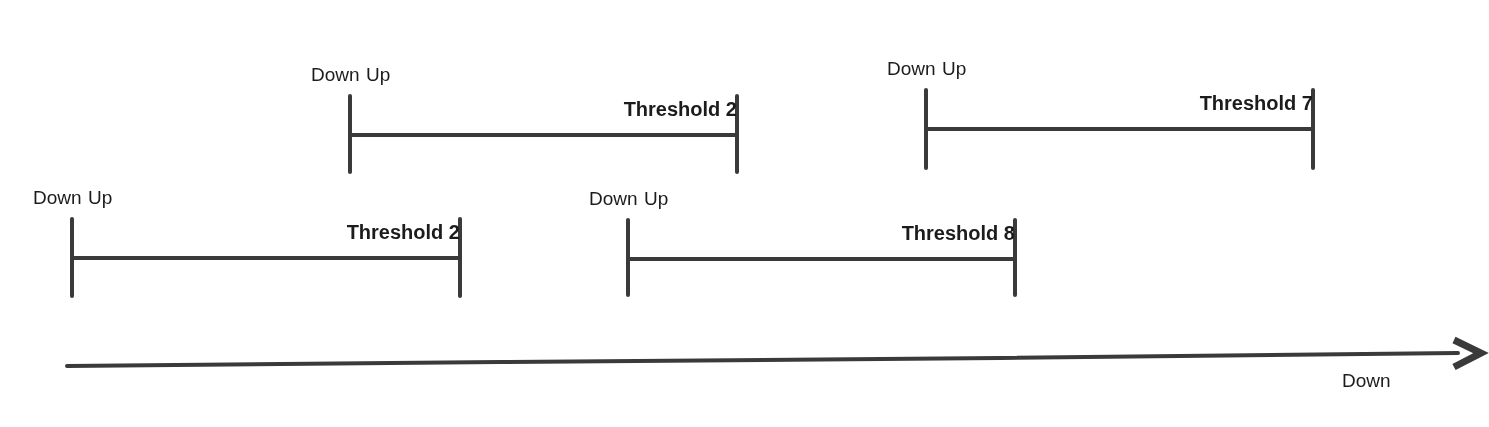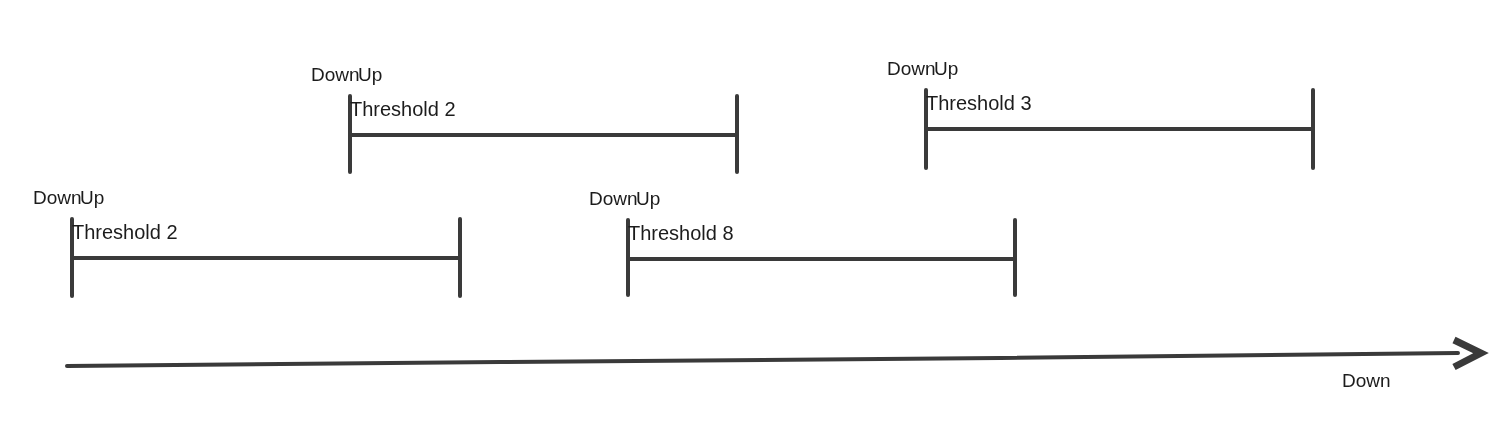--- a/index.html
+++ b/index.html
@@ -38,30 +38,31 @@
     background: #3a3a3a;
   }
   .endlabel {
     position: absolute;
     top: -31px;
     font-size: 19px;
     line-height: 24px;
     white-space: nowrap;
   }
   .endlabel.down { left: -39px; }
-  .endlabel.up   { left: 8px; }
+  .endlabel.up   { left: 16px; }
   .title {
     position: absolute;
-    left: 0;
+    left: 16px;
     right: 0;
     top: 3px;
-    text-align: left;
+    text-align: right;
     font-size: 20px;
     line-height: 24px;
     white-space: nowrap;
+    font-weight: bold;
   }
   .axis-svg {
     position: absolute;
     left: 0;
     top: 0;
   }
   .axis-label {
     position: absolute;
     left: 1342px;
     top: 369px;
@@ -101,21 +102,21 @@
     <div class="endlabel up">Up</div>
     <div class="title">Threshold 8</div>
   </div>
 
   <div class="interval" style="left:926px; top:88px; width:387px; height:82px;">
     <div class="tick left"></div>
     <div class="tick right"></div>
     <div class="hline"></div>
     <div class="endlabel down">Down</div>
     <div class="endlabel up">Up</div>
-    <div class="title">Threshold 3</div>
+    <div class="title">Threshold 7</div>
   </div>
 
   <svg class="axis-svg" width="1489" height="427" viewBox="0 0 1489 427">
     <path d="M67,366 L500,362 L1000,358 L1458,353" fill="none" stroke="#3a3a3a" stroke-width="4" stroke-linecap="round"></path>
     <polyline points="1454,340 1481,353 1454,367" fill="none" stroke="#3a3a3a" stroke-width="7" stroke-linecap="butt" stroke-linejoin="miter"></polyline>
   </svg>
 
   <div class="axis-label">Down</div>
 
 </div>

